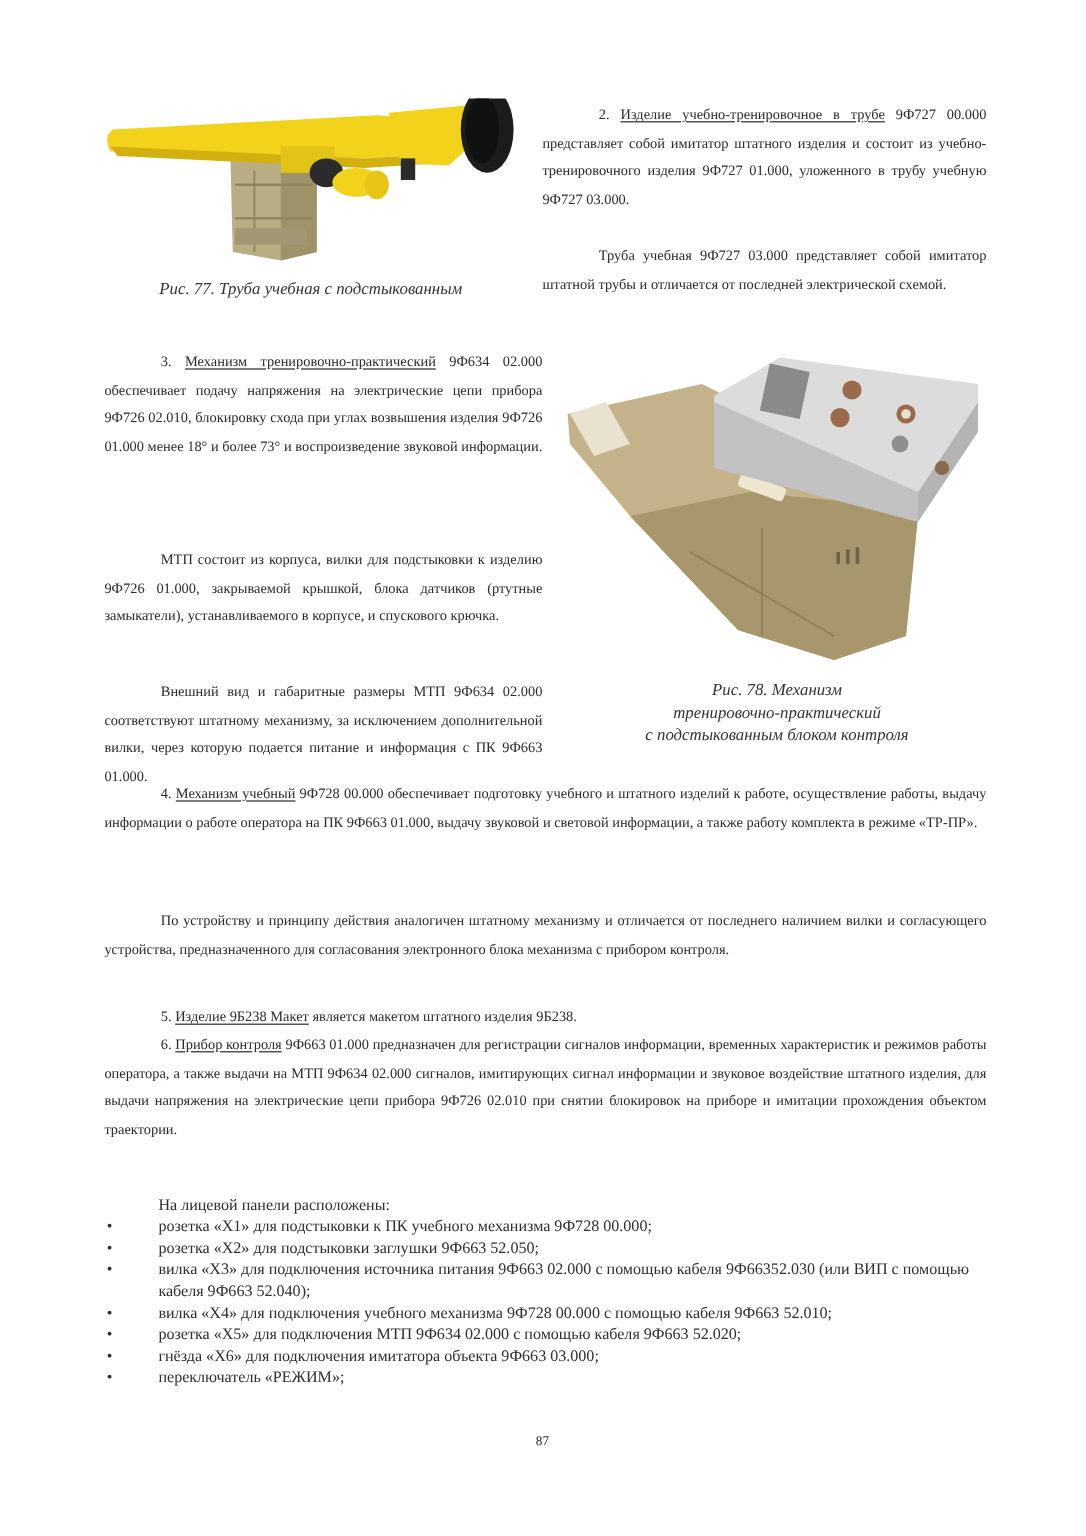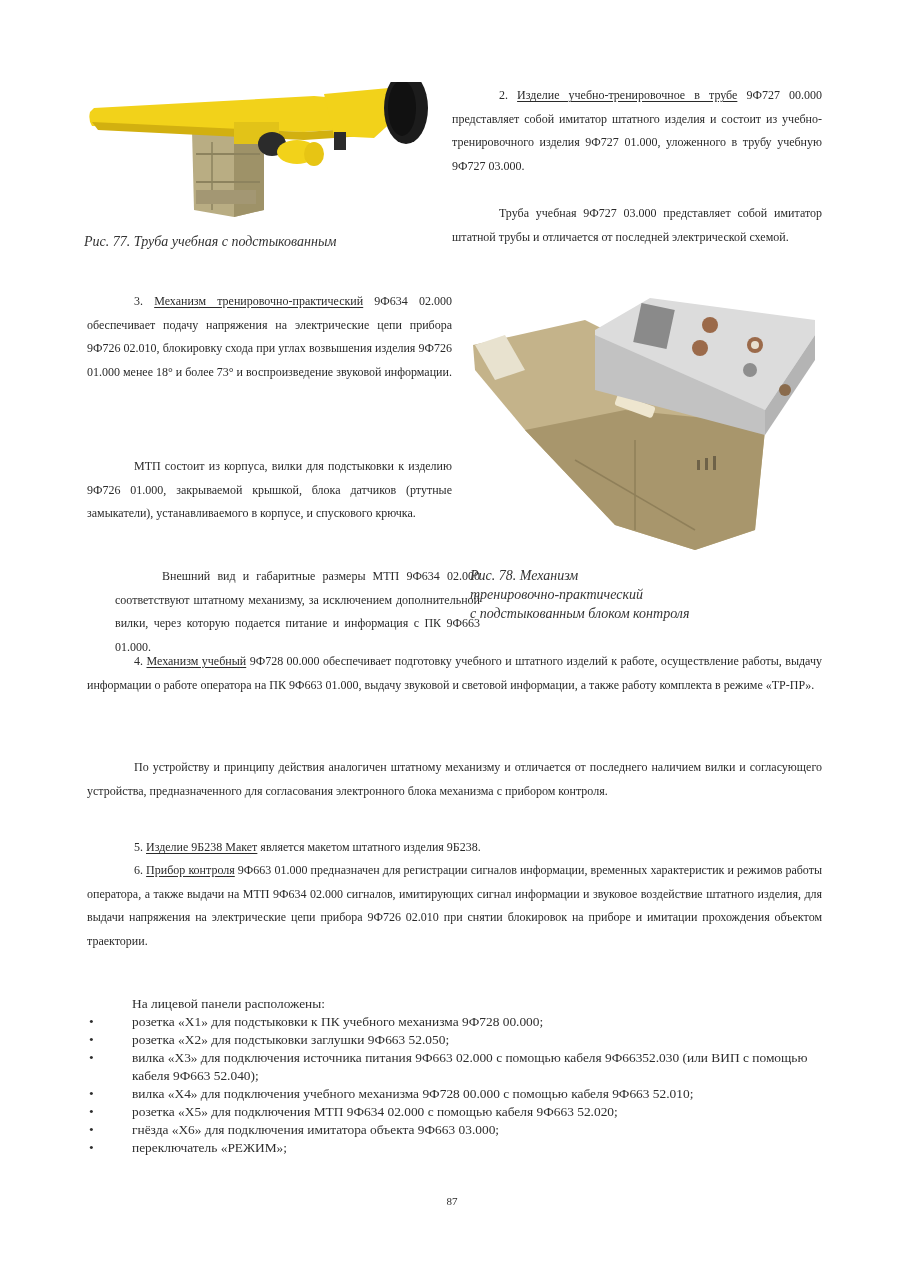--- a/index.html
+++ b/index.html
@@ -2,21 +2,21 @@
 <html><head>
 <meta charset="utf-8">
 <style>
   html, body { margin: 0; padding: 0; background: #ffffff; }
   body { width: 905px; height: 1280px; position: relative; overflow: hidden;
          font-family: "Liberation Serif", "DejaVu Serif", serif; color: #2a2a2a; }
   .abs { position: absolute; }
   .para { font-size: 12px; line-height: 23.6px; text-align: justify; margin: 0; }
   .ind { text-indent: 47px; }
   u { text-decoration: underline; text-underline-offset: 2px; }
-  .cap { font-style: italic; font-size: 14px; line-height: 19px; text-align: left; color: #333; }
+  .cap { font-style: italic; font-size: 14px; line-height: 19px; text-align: center; color: #333; }
   .list { font-size: 13.4px; line-height: 18px; color: #2e2e2e; }
   .list .head { padding-left: 48px; }
   .li { position: relative; padding-left: 48px; }
   .li .bul { position: absolute; left: 5px; top: 0; }
   .pageno { font-size: 11px; text-align: center; }
 
   
   .fig77 { left: 84px; top: 82px; width: 350px; height: 140px; }
   
   .fig78 { left: 465px; top: 290px; width: 360px; height: 270px; }
@@ -62,21 +62,21 @@
 <p class="abs para ind" style="left:452px; top:202px; width:370px;">
   <span>Труба учебная 9Ф727 03.000 представляет собой имитатор штатной трубы и отличается от последней электрической схемой.</span>
 </p>
 
 <p class="abs para ind" style="left:87px; top:290px; width:365px;">
   <span>3. </span><u>Механизм тренировочно-практический</u><span> 9Ф634 02.000 обеспечивает подачу напряжения на электрические цепи прибора 9Ф726 02.010, блокировку схода при углах возвышения изделия 9Ф726 01.000 менее 18° и более 73° и воспроизведение звуковой информации.</span>
 </p>
 <p class="abs para ind" style="left:87px; top:455px; width:365px;">
   <span>МТП состоит из корпуса, вилки для подстыковки к изделию 9Ф726 01.000, закрываемой крышкой, блока датчиков (ртутные замыкатели), устанавливаемого в корпусе, и спускового крючка.</span>
 </p>
-<p class="abs para ind" style="left:87px; top:565px; width:365px;margin-left:28px;">
+<p class="abs para ind" style="left:87px; top:565px; width:365px;">
   <span>Внешний вид и габаритные размеры МТП 9Ф634 02.000 соответствуют штатному механизму, за исключением дополнительной вилки, через которую подается питание и информация с ПК 9Ф663 01.000.</span>
 </p>
 
 <div class="abs fig78">
   <svg width="360" height="270" viewBox="0 0 360 270">
     <g>
       <polygon points="8,55 120,30 140,40 300,140 290,240 230,260 150,235 60,140 10,80" fill="#c4b38a"></polygon>
       <polygon points="60,140 150,235 230,260 290,240 300,140 260,130 160,120" fill="#a8966c"></polygon>
       <polygon points="10,55 40,45 60,80 30,90" fill="#e8e2cf"></polygon>
       <rect x="150" y="110" width="40" height="12" rx="3" fill="#eee6cf" transform="rotate(20 170 116)"></rect>

